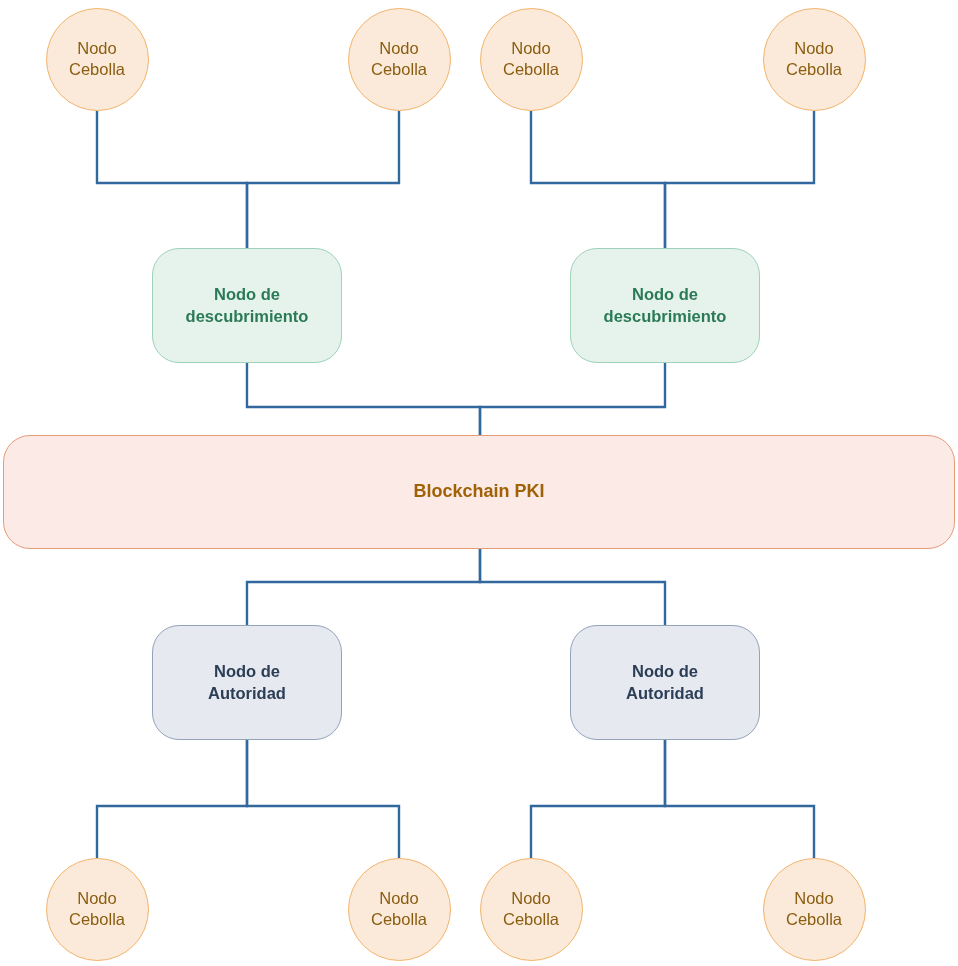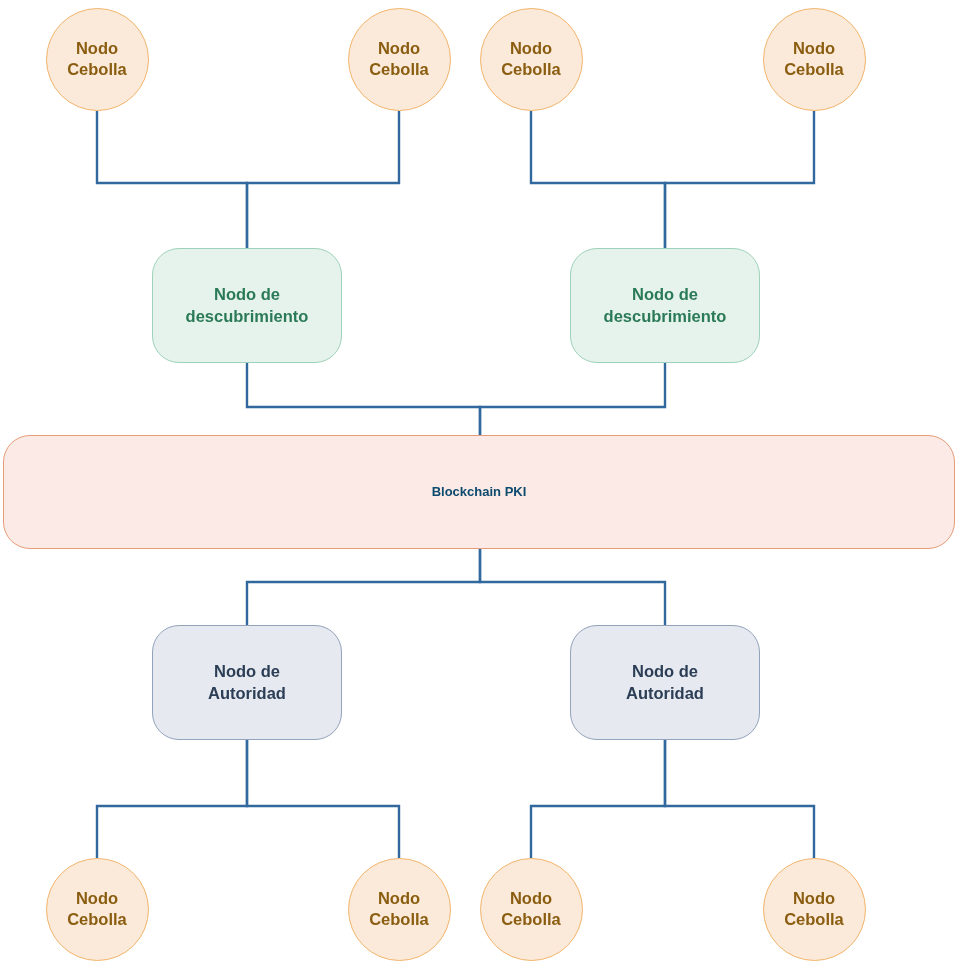--- a/index.html
+++ b/index.html
@@ -41,21 +41,21 @@
   }
   
   .node-onion {
     width: 103px;
     height: 103px;
     border-radius: 50%;
     background: #fbead9;
     border: 1.6px solid #f2b46b;
     color: #8a5d10;
     font-size: 16.5px;
-    font-weight: bold;
+    font-weight: normal;
     justify-content: center;
   }
   
   .node-discovery {
     width: 190px;
     height: 115px;
     background: #e6f3ec;
     border: 1.6px solid #9ed2ba;
     color: #2b7a57;
     font-size: 16.5px;
@@ -68,22 +68,22 @@
     background: #e6e9ef;
     border: 1.6px solid #93a3bb;
     color: #2c3e56;
     font-size: 16.5px;
     font-weight: bold;
   }
   
   .node-pki {
     background: #fbeae6;
     border: 1.6px solid #e79c78;
-    color: #0c4a6e;
-    font-size: 13px;
+    color: #a16207;
+    font-size: 18px;
     font-weight: bold;
   }
 </style>
 </head>
 <body>
 
 <div id="diagram-root">
 
   <svg id="edge-layer" viewBox="0 0 958 966" xmlns="http://www.w3.org/2000/svg">
 

